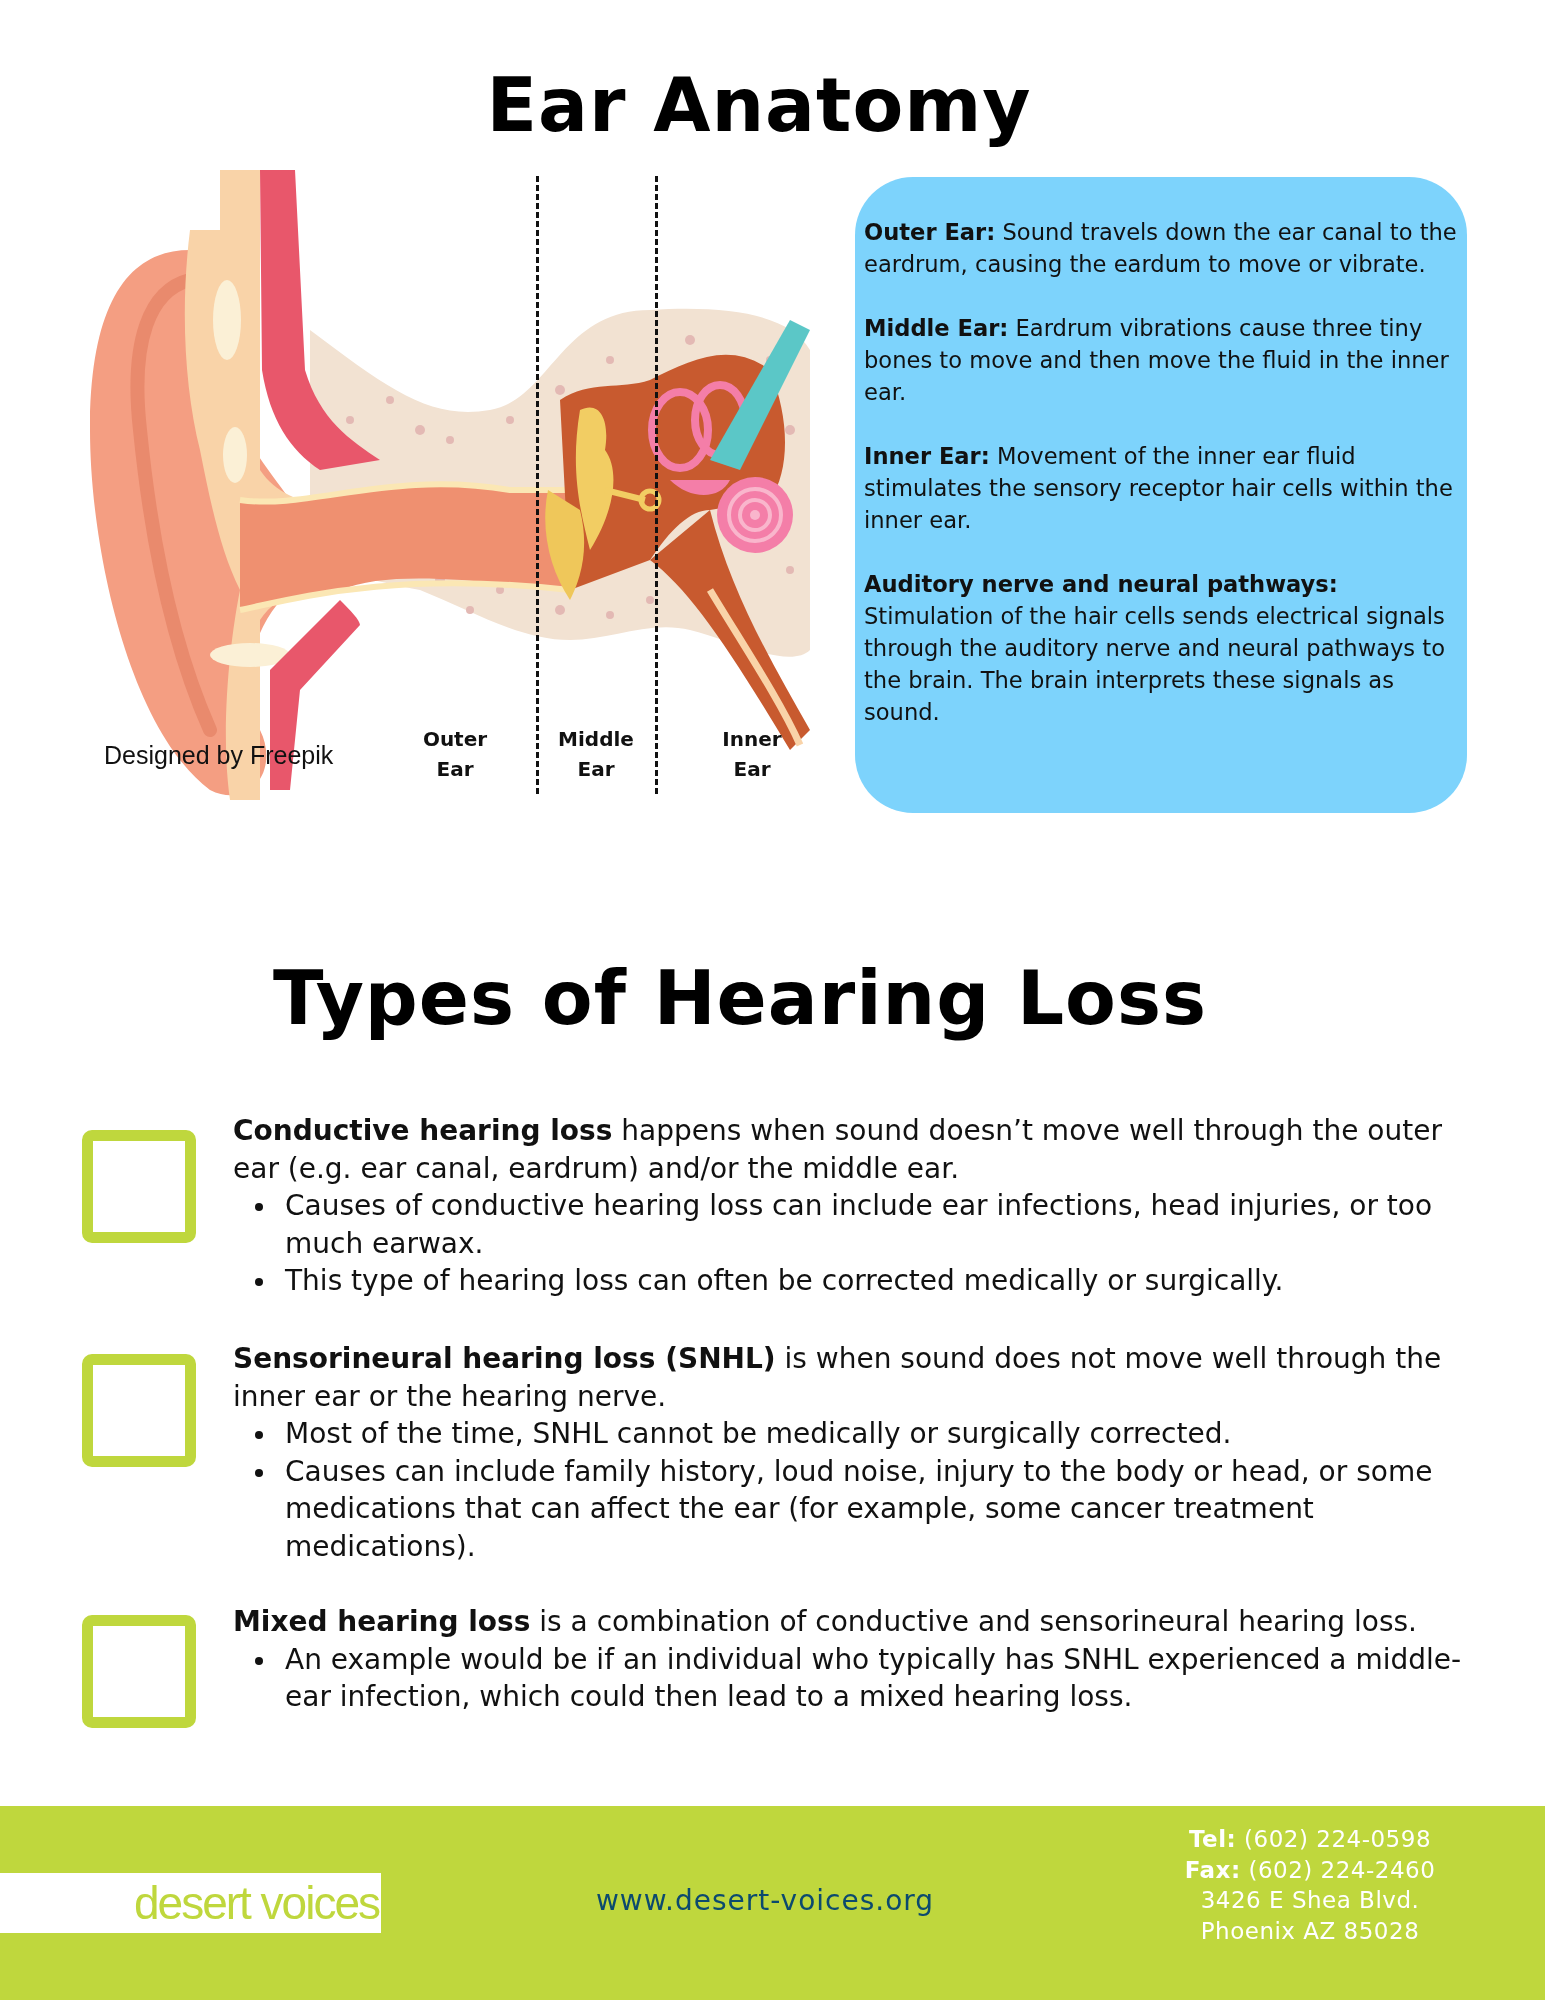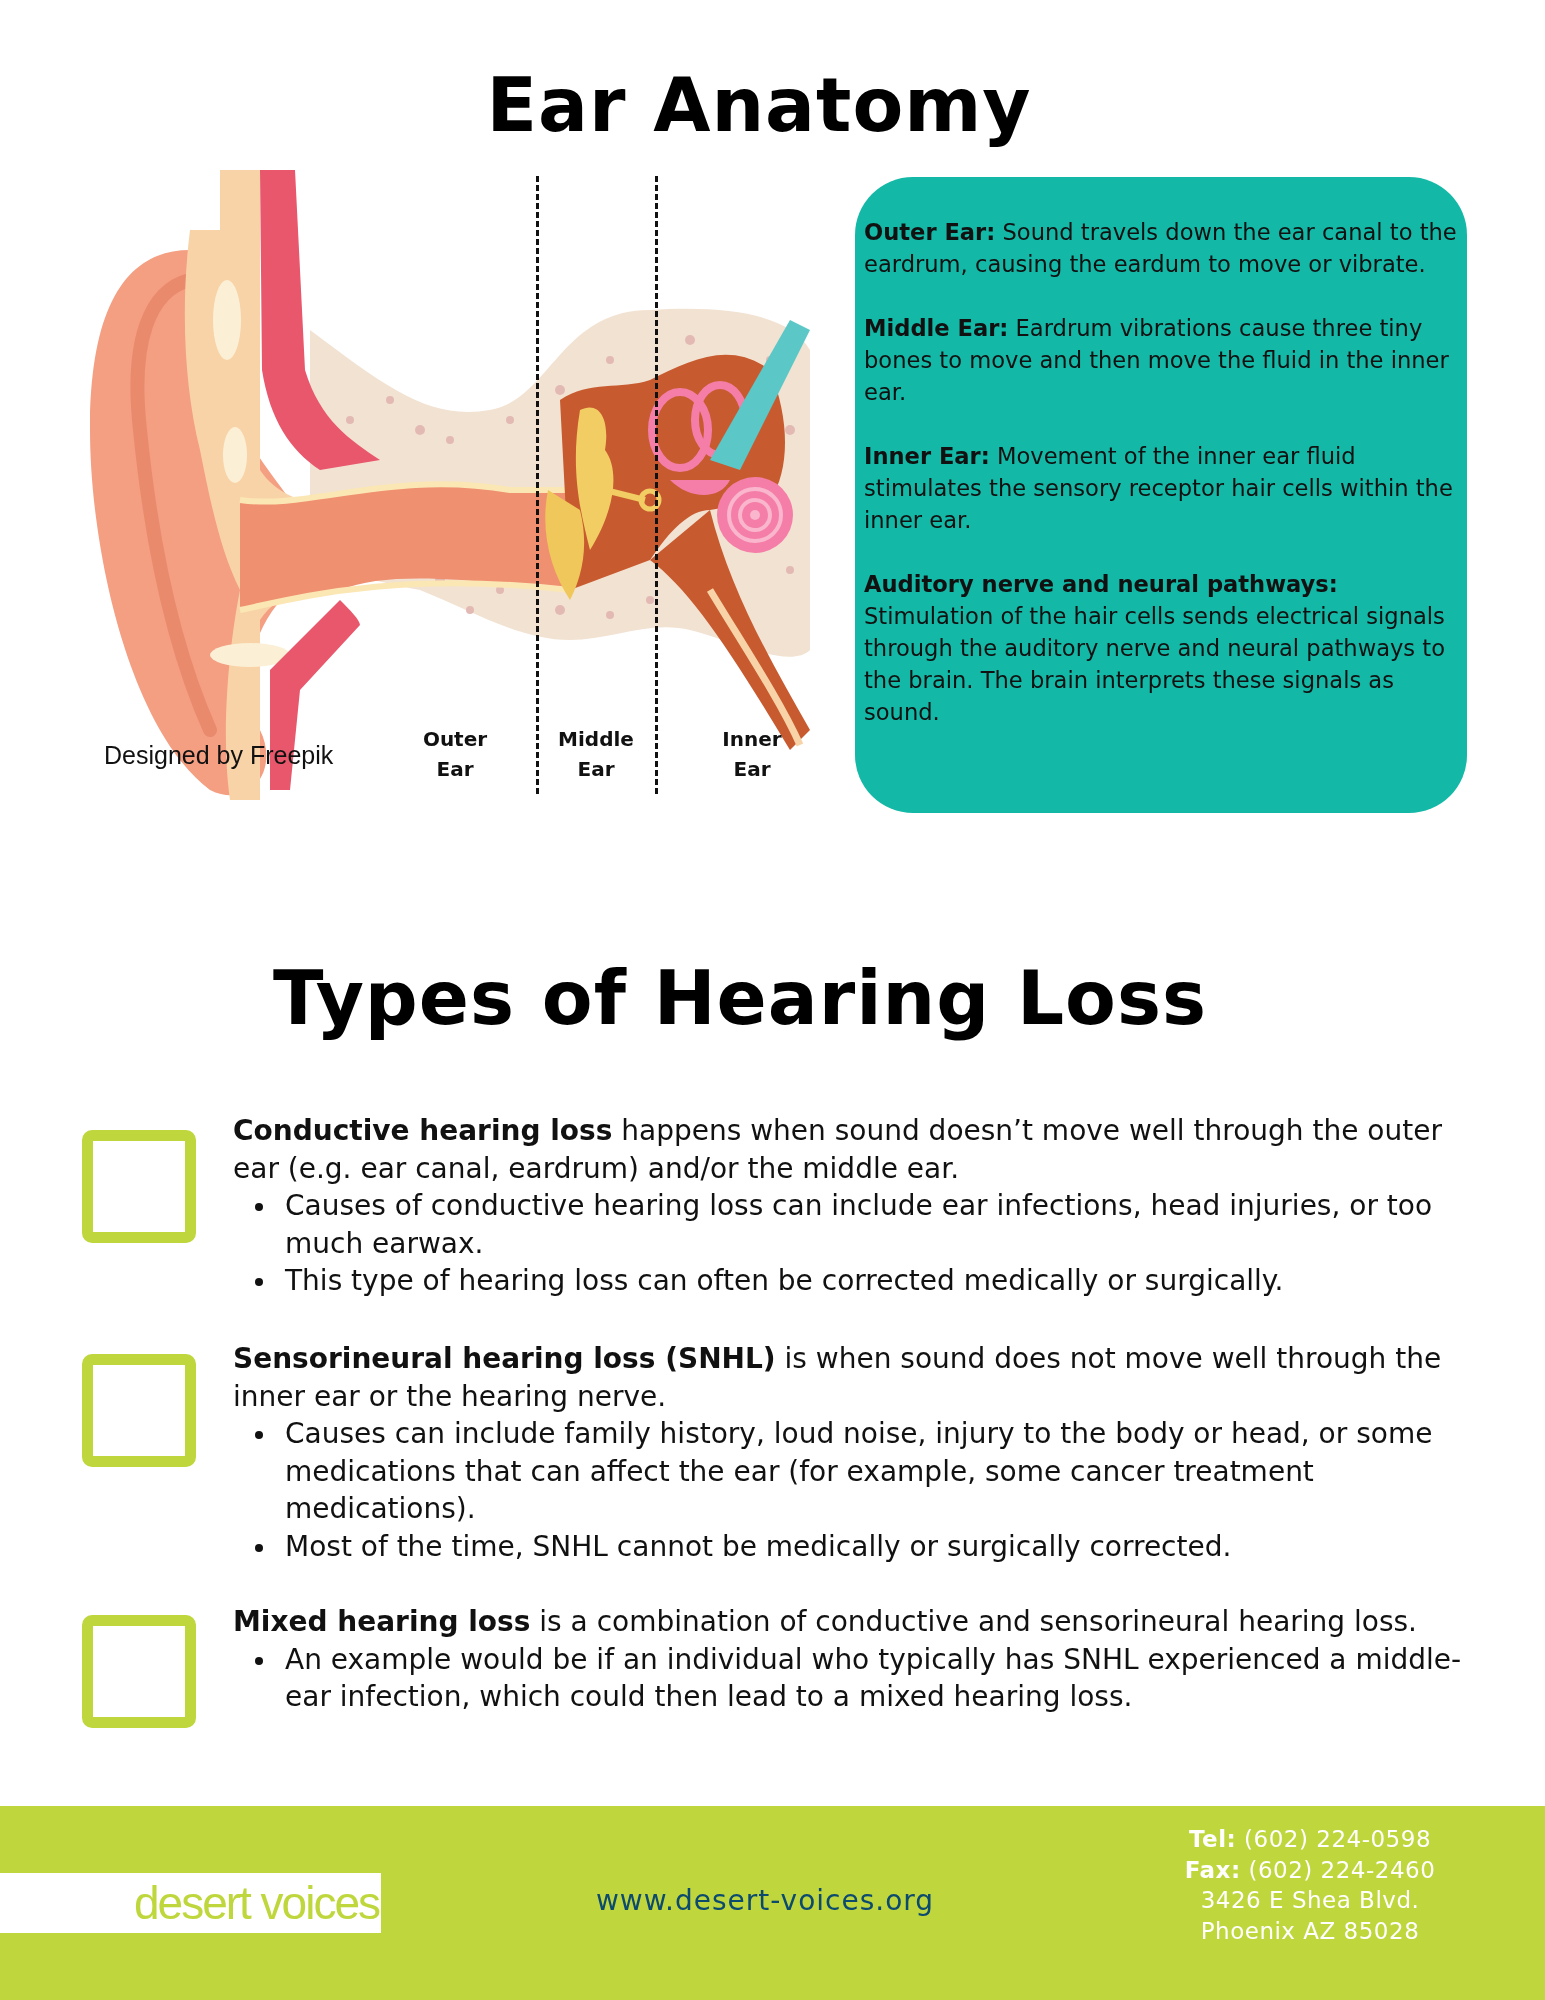--- a/index.html
+++ b/index.html
@@ -27,21 +27,21 @@
   #label-middle { left: 546px; width: 100px; }
   #label-inner { left: 692px; width: 120px; }
 
   .divider { position: absolute; top: 176px; width: 0; height: 618px; border-left: 3px dashed #111; }
   #divider-1 { left: 536px; }
   #divider-2 { left: 655px; }
 
   
   .info-panel {
     position: absolute; left: 855px; top: 177px; width: 612px; height: 636px;
-    background: #14b8a6; border-radius: 58px; padding: 39px 8px 0 9px;
+    background: #7dd3fc; border-radius: 58px; padding: 39px 8px 0 9px;
     font-size: 22.6px; line-height: 32px; color: #111;
   }
   .info-para { margin-bottom: 32px; }
   .info-para b { font-weight: bold; }
 
   
   .type-item { position: absolute; left: 0; width: 1545px; }
   .checkbox {
     position: absolute; left: 82px; width: 114px; height: 113px;
     border: 11px solid #bfd73d; border-radius: 10px; background: #fff;
@@ -189,22 +189,22 @@
       <li>This type of hearing loss can often be corrected medically or surgically.</li>
     </ul>
   </div>
 </div>
 
 <div class="type-item" id="type-2">
   <div class="checkbox"></div>
   <div class="type-text">
     <p><b>Sensorineural hearing loss (SNHL)</b><span> is when sound does not move well through the inner ear or the hearing nerve.</span></p>
     <ul>
+      <li>Most of the time, SNHL cannot be medically or surgically corrected.</li>
       <li>Causes can include family history, loud noise, injury to the body or head, or some medications that can affect the ear (for example, some cancer treatment medications).</li>
-      <li>Most of the time, SNHL cannot be medically or surgically corrected.</li>
     </ul>
   </div>
 </div>
 
 <div class="type-item" id="type-3">
   <div class="checkbox"></div>
   <div class="type-text">
     <p><b>Mixed hearing loss</b><span> is a combination of conductive and sensorineural hearing loss.</span></p>
     <ul>
       <li>An example would be if an individual who typically has SNHL experienced a middle-ear infection, which could then lead to a mixed hearing loss.</li>

